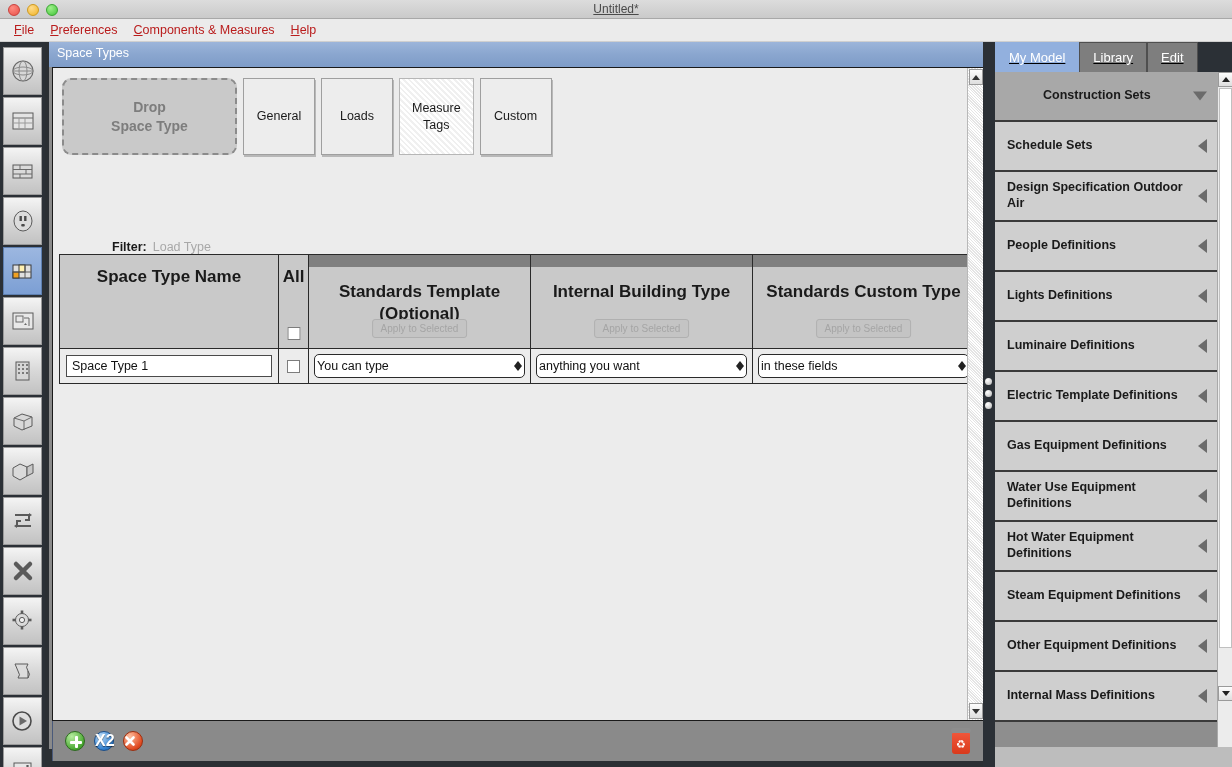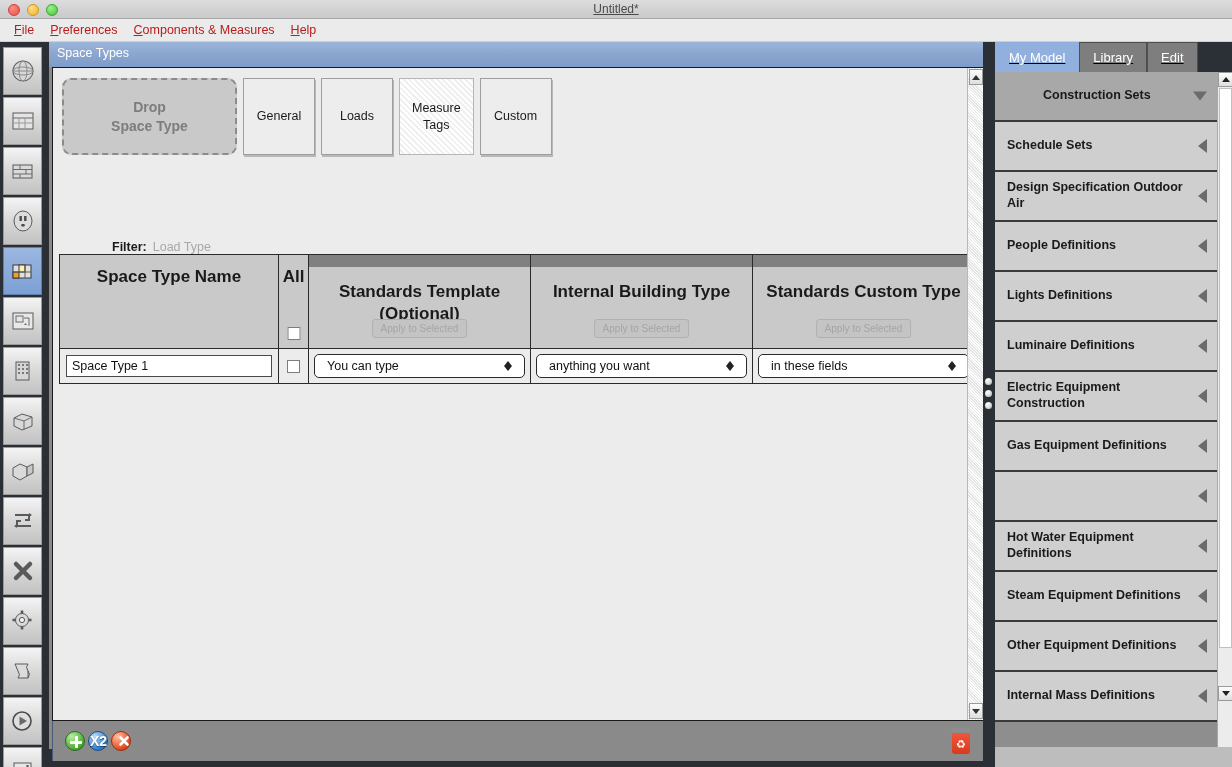--- a/index.html
+++ b/index.html
@@ -141,21 +141,21 @@
   .rcell.name { width: 220px; padding: 0 6px; }
   .rcell.all  { width: 30px; border-left: none; justify-content: center; }
   .rcell.std  { width: 222px; border-left: none; padding: 0 5px; }
   .txtinput {
     width: 100%; height: 22px; background: #fff; border: 1px solid #4a4a4a;
     font-size: 12.5px; color: #111; padding: 0 5px; font-family: inherit;
   }
   .rowcombo {
     width: 100%; height: 24px; background: #fff;
     border: 1px solid #2a2a2a; border-radius: 5px;
-    display: flex; align-items: center; padding: 0 12px;
+    display: flex; align-items: center; padding: 0 2px;
     font-size: 12.5px; color: #111; cursor: pointer;
   }
   .rowcombo .spin { margin-left: auto; }
   .rowcombo .spin i.up { border-bottom-color: #222; }
   .rowcombo .spin i.dn { border-top-color: #222; }
 
   
   .vscroll {
     position: absolute; right: 0; top: 0; width: 16px; height: 652px;
     background:
@@ -173,22 +173,22 @@
   .vs-arrow.up i { border-bottom: 5px solid #333; }
   .vs-arrow.dn i { border-top: 5px solid #333; }
 
   
   .bottombar {
     position: absolute; left: 3px; top: 679px; width: 932px; height: 40px;
     background: #8a8a8a; border-left: 1px solid #4a5a7a;
     display: flex; align-items: center; padding: 0 12px;
   }
   .orb { width: 20px; height: 20px; border-radius: 50%; position: relative;
-         margin-right: 3px; cursor: pointer; display:flex; align-items:center; justify-content:flex-end;
-         font-size: 14px; font-weight: bold; color:#fff; text-shadow: 0 1px 1px rgba(0,0,0,.5); }
+         margin-right: 9px; cursor: pointer; display:flex; align-items:center; justify-content:flex-start;
+         font-size: 16px; font-weight: bold; color:#fff; text-shadow: 0 1px 1px rgba(0,0,0,.5); }
   .orb.green { background: radial-gradient(circle at 32% 25%, #b6eda0, #4aa832 70%, #2f7a20); border:1px solid #2c6b1e; }
   .orb.blue  { background: radial-gradient(circle at 32% 25%, #bcdcf7, #2f7fd0 70%, #1d5a9c); border:1px solid #1b4f8a; }
   .orb.red   { background: radial-gradient(circle at 32% 25%, #ffc0a0, #e04a20 70%, #a93413); border:1px solid #9c2f10; }
   .plus-g::before { content:""; position:absolute; left:4px; top:8.5px; width:12px; height:3.5px; background:#fff; border-radius:1px; }
   .plus-g::after  { content:""; position:absolute; left:8.5px; top:4px; width:3.5px; height:12px; background:#fff; border-radius:1px; }
   .trash { margin-left: auto; width: 22px; height: 26px; position: relative; cursor: pointer; }
   .trash .lid { position:absolute; top:0; left:1px; width:20px; height:5px; background:#8d8d8d; border-radius:2px; }
   .trash .can { position:absolute; top:5px; left:2px; width:18px; height:21px;
                 background: linear-gradient(to bottom,#f0563a,#d93a1c); border-radius: 1px 1px 3px 3px; }
   .trash .rec { position:absolute; top:10px; left:6px; font-size: 11px; color:#fff; }
@@ -574,28 +574,29 @@
       </div>
       <div class="slitem">
         <span>Lights Definitions</span>
         <span class="arrow"></span>
       </div>
       <div class="slitem">
         <span>Luminaire Definitions</span>
         <span class="arrow"></span>
       </div>
       <div class="slitem">
-        <span>Electric Equipment Construction</span>
+        <span>Electric Template Definitions</span>
         <span class="arrow"></span>
       </div>
       <div class="slitem">
         <span>Gas Equipment Definitions</span>
         <span class="arrow"></span>
       </div>
       <div class="slitem">
+        <span>Water Use Equipment Definitions</span>
         <span class="arrow"></span>
       </div>
       <div class="slitem">
         <span>Hot Water Equipment Definitions</span>
         <span class="arrow"></span>
       </div>
       <div class="slitem">
         <span>Steam Equipment Definitions</span>
         <span class="arrow"></span>
       </div>

